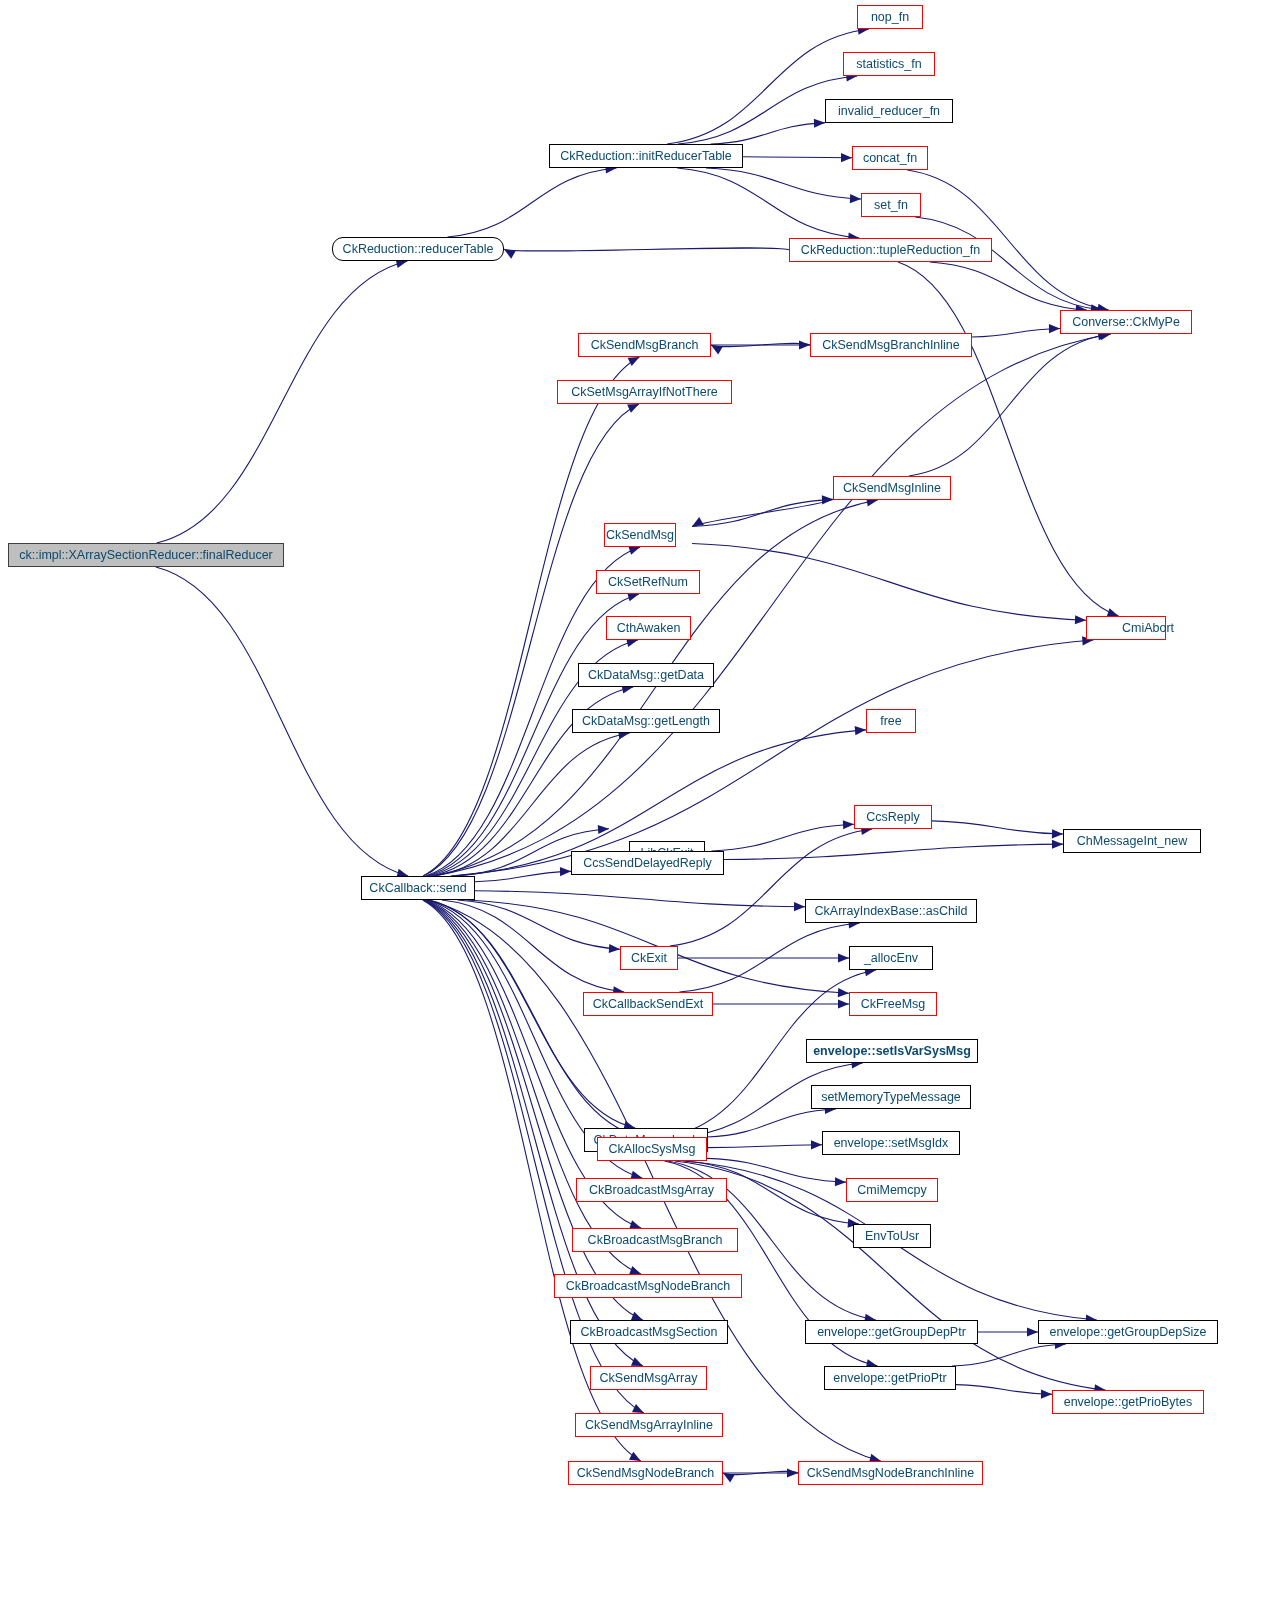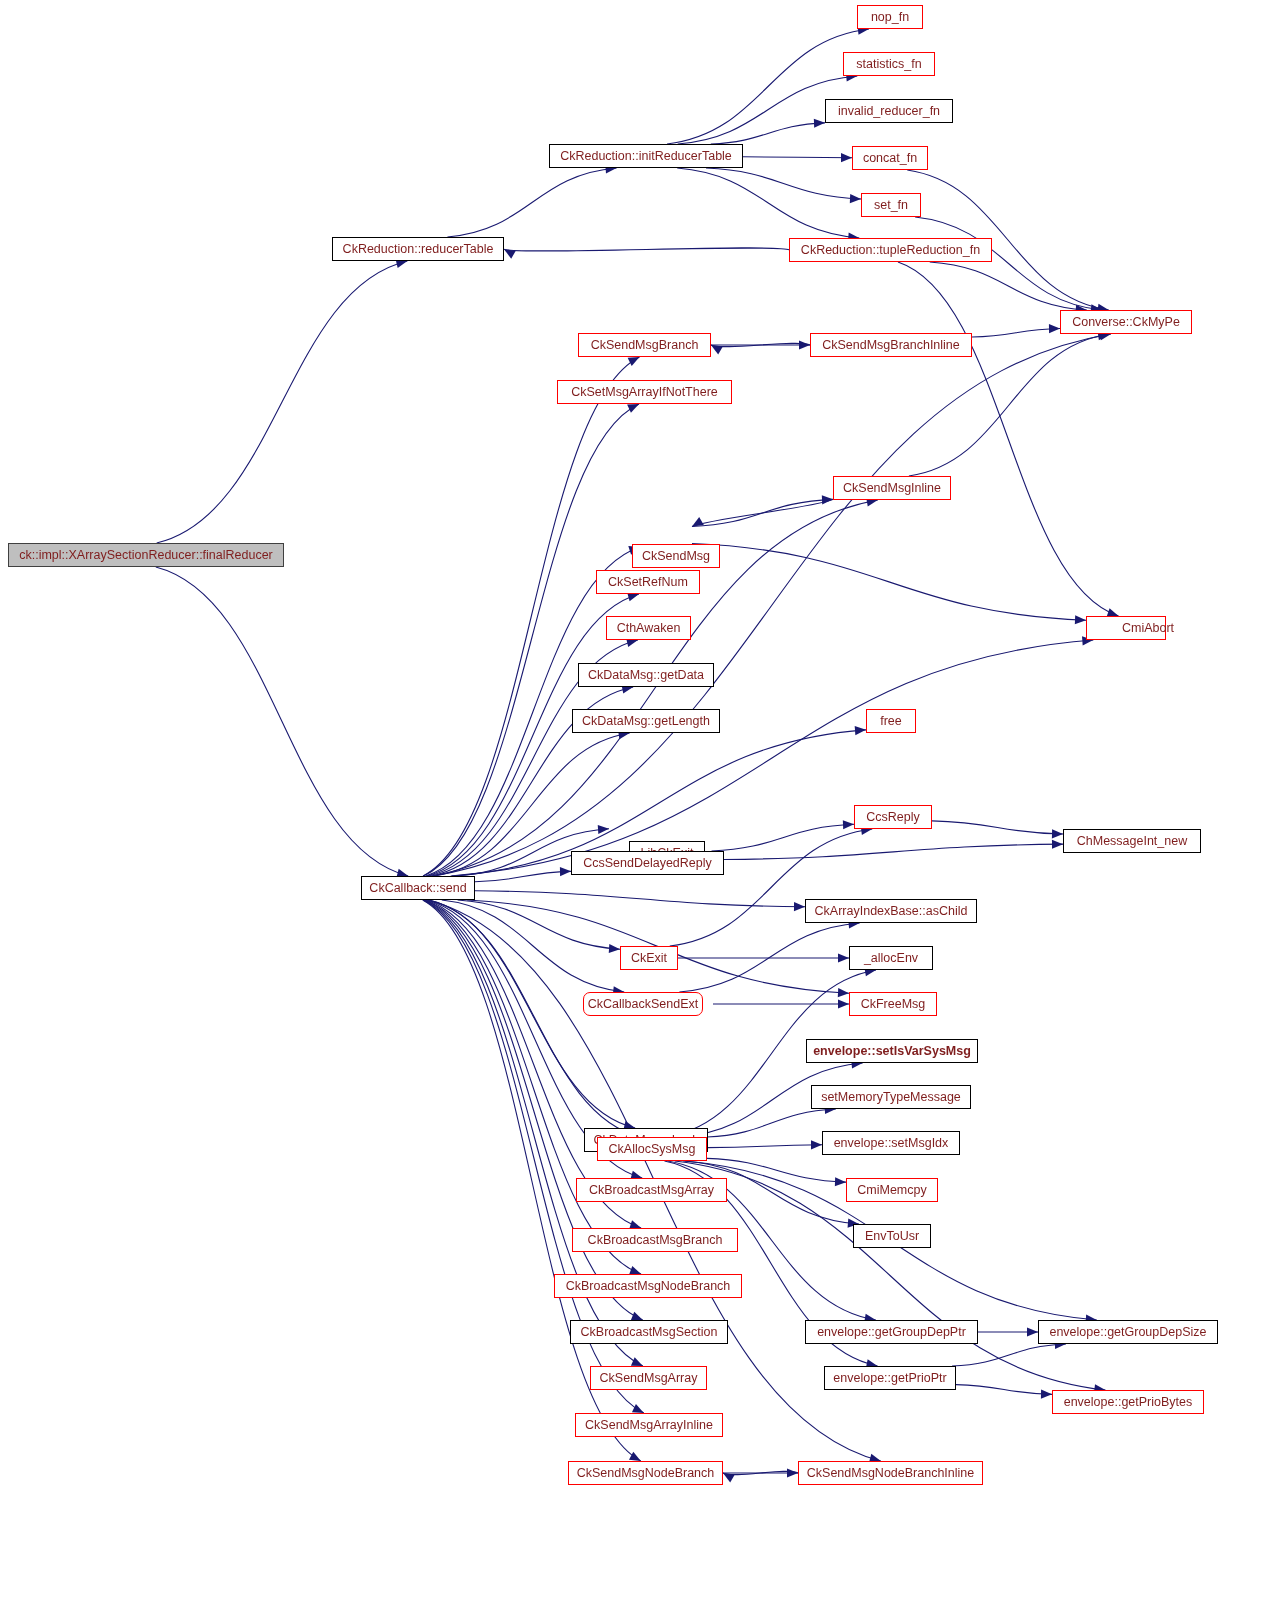--- a/index.html
+++ b/index.html
@@ -4,21 +4,21 @@
 <style>
   html,body{margin:0;padding:0;background:#ffffff;}
   body{font-family:"Liberation Sans", sans-serif;}
   #canvas{position:relative;width:1261px;height:1623px;background:#fff;overflow:hidden;}
   svg.edges{position:absolute;left:0;top:0;width:1261px;height:1623px;pointer-events:none;}
   .node{
     position:absolute;
     box-sizing:border-box;
     border:1px solid #000;
     background:#ffffff;
-    color:#7f1d1d;
+    color:#0c4a6e;
     font-size:12.5px;
     line-height:1;
     display:flex;
     align-items:center;
     justify-content:center;
     white-space:nowrap;
     letter-spacing:0px;
   }
   .node.red{border-color:#ff0000;}
   .node.root{background:#bfbfbf;border-color:#404040;}
@@ -167,21 +167,21 @@
       <polygon points="880.8076923076923,1461 871.3052162364468,1453.7984065294263 869.0074076272253,1462.70683375287" fill="#191970"></polygon>
       <path d="M 433.0106007067138 876 C 758.4404240282685 821.8, 785.5595759717314 388.2, 1110.9893992932862 334" fill="none" stroke="#191970" stroke-width="1.1"></path>
       <polygon points="1110.9893992932862,334 1099.383143402891,331.2696476039407 1100.8945747956902,340.34464485710066" fill="#191970"></polygon>
       <path d="M 450.67692307692306 876 C 759.147076923077 852.4, 784.8529230769232 663.6, 1093.323076923077 640" fill="none" stroke="#191970" stroke-width="1.1"></path>
       <polygon points="1093.323076923077,640 1082.0042243554924,636.2525239756228 1082.706034055782,645.4257166120269" fill="#191970"></polygon>
     </svg>
   <div id="node-layer">
       <div class="node root" style="left: 8px; top: 543px; width: 276px; height: 24px;">
         <span>ck::impl::XArraySectionReducer::finalReducer</span>
       </div>
-      <div class="node" style="left: 332px; top: 237px; width: 172px; height: 24px;">
+      <div class="node" style="left: 332px; top: 237px; width: 172px; height: 24px; border-radius: 11px;">
         <span>CkReduction::reducerTable</span>
       </div>
       <div class="node" style="left: 549px; top: 144px; width: 194px; height: 24px;">
         <span>CkReduction::initReducerTable</span>
       </div>
       <div class="node red" style="left: 857px; top: 5px; width: 66px; height: 24px;">
         <span>nop_fn</span>
       </div>
       <div class="node red" style="left: 843px; top: 52px; width: 92px; height: 24px;">
         <span>statistics_fn</span>
@@ -206,21 +206,21 @@
       </div>
       <div class="node red" style="left: 810px; top: 333px; width: 162px; height: 24px;">
         <span>CkSendMsgBranchInline</span>
       </div>
       <div class="node red" style="left: 557px; top: 380px; width: 175px; height: 24px;">
         <span>CkSetMsgArrayIfNotThere</span>
       </div>
       <div class="node red" style="left: 833px; top: 476px; width: 118px; height: 24px;">
         <span>CkSendMsgInline</span>
       </div>
-      <div class="node red" style="left: 604px; top: 544px; width: 88px; height: 24px; margin-left: 28px;">
+      <div class="node red" style="left: 604px; top: 523px; width: 72px; height: 24px;">
         <span>CkSendMsg</span>
       </div>
       <div class="node red" style="left: 596px; top: 570px; width: 104px; height: 24px;">
         <span>CkSetRefNum</span>
       </div>
       <div class="node red" style="left: 606px; top: 616px; width: 85px; height: 24px;">
         <span>CthAwaken</span>
       </div>
       <div class="node red" style="left: 1086px; top: 616px; width: 80px; height: 24px; padding-left: 44px;">
         <span>CmiAbort</span>
@@ -251,21 +251,21 @@
       </div>
       <div class="node" style="left: 805px; top: 899px; width: 172px; height: 24px;">
         <span>CkArrayIndexBase::asChild</span>
       </div>
       <div class="node red" style="left: 620px; top: 946px; width: 58px; height: 24px;">
         <span>CkExit</span>
       </div>
       <div class="node" style="left: 849px; top: 946px; width: 84px; height: 24px;">
         <span>_allocEnv</span>
       </div>
-      <div class="node red" style="left: 583px; top: 992px; width: 120px; height: 24px; border-radius: 7px;">
+      <div class="node red" style="left: 583px; top: 992px; width: 130px; height: 24px;">
         <span>CkCallbackSendExt</span>
       </div>
       <div class="node red" style="left: 849px; top: 992px; width: 88px; height: 24px;">
         <span>CkFreeMsg</span>
       </div>
       <div class="node" style="left: 806px; top: 1039px; width: 172px; height: 24px; font-weight: bold;">
         <span>envelope::setIsVarSysMsg</span>
       </div>
       <div class="node" style="left: 811px; top: 1085px; width: 160px; height: 24px;">
         <span>setMemoryTypeMessage</span>

